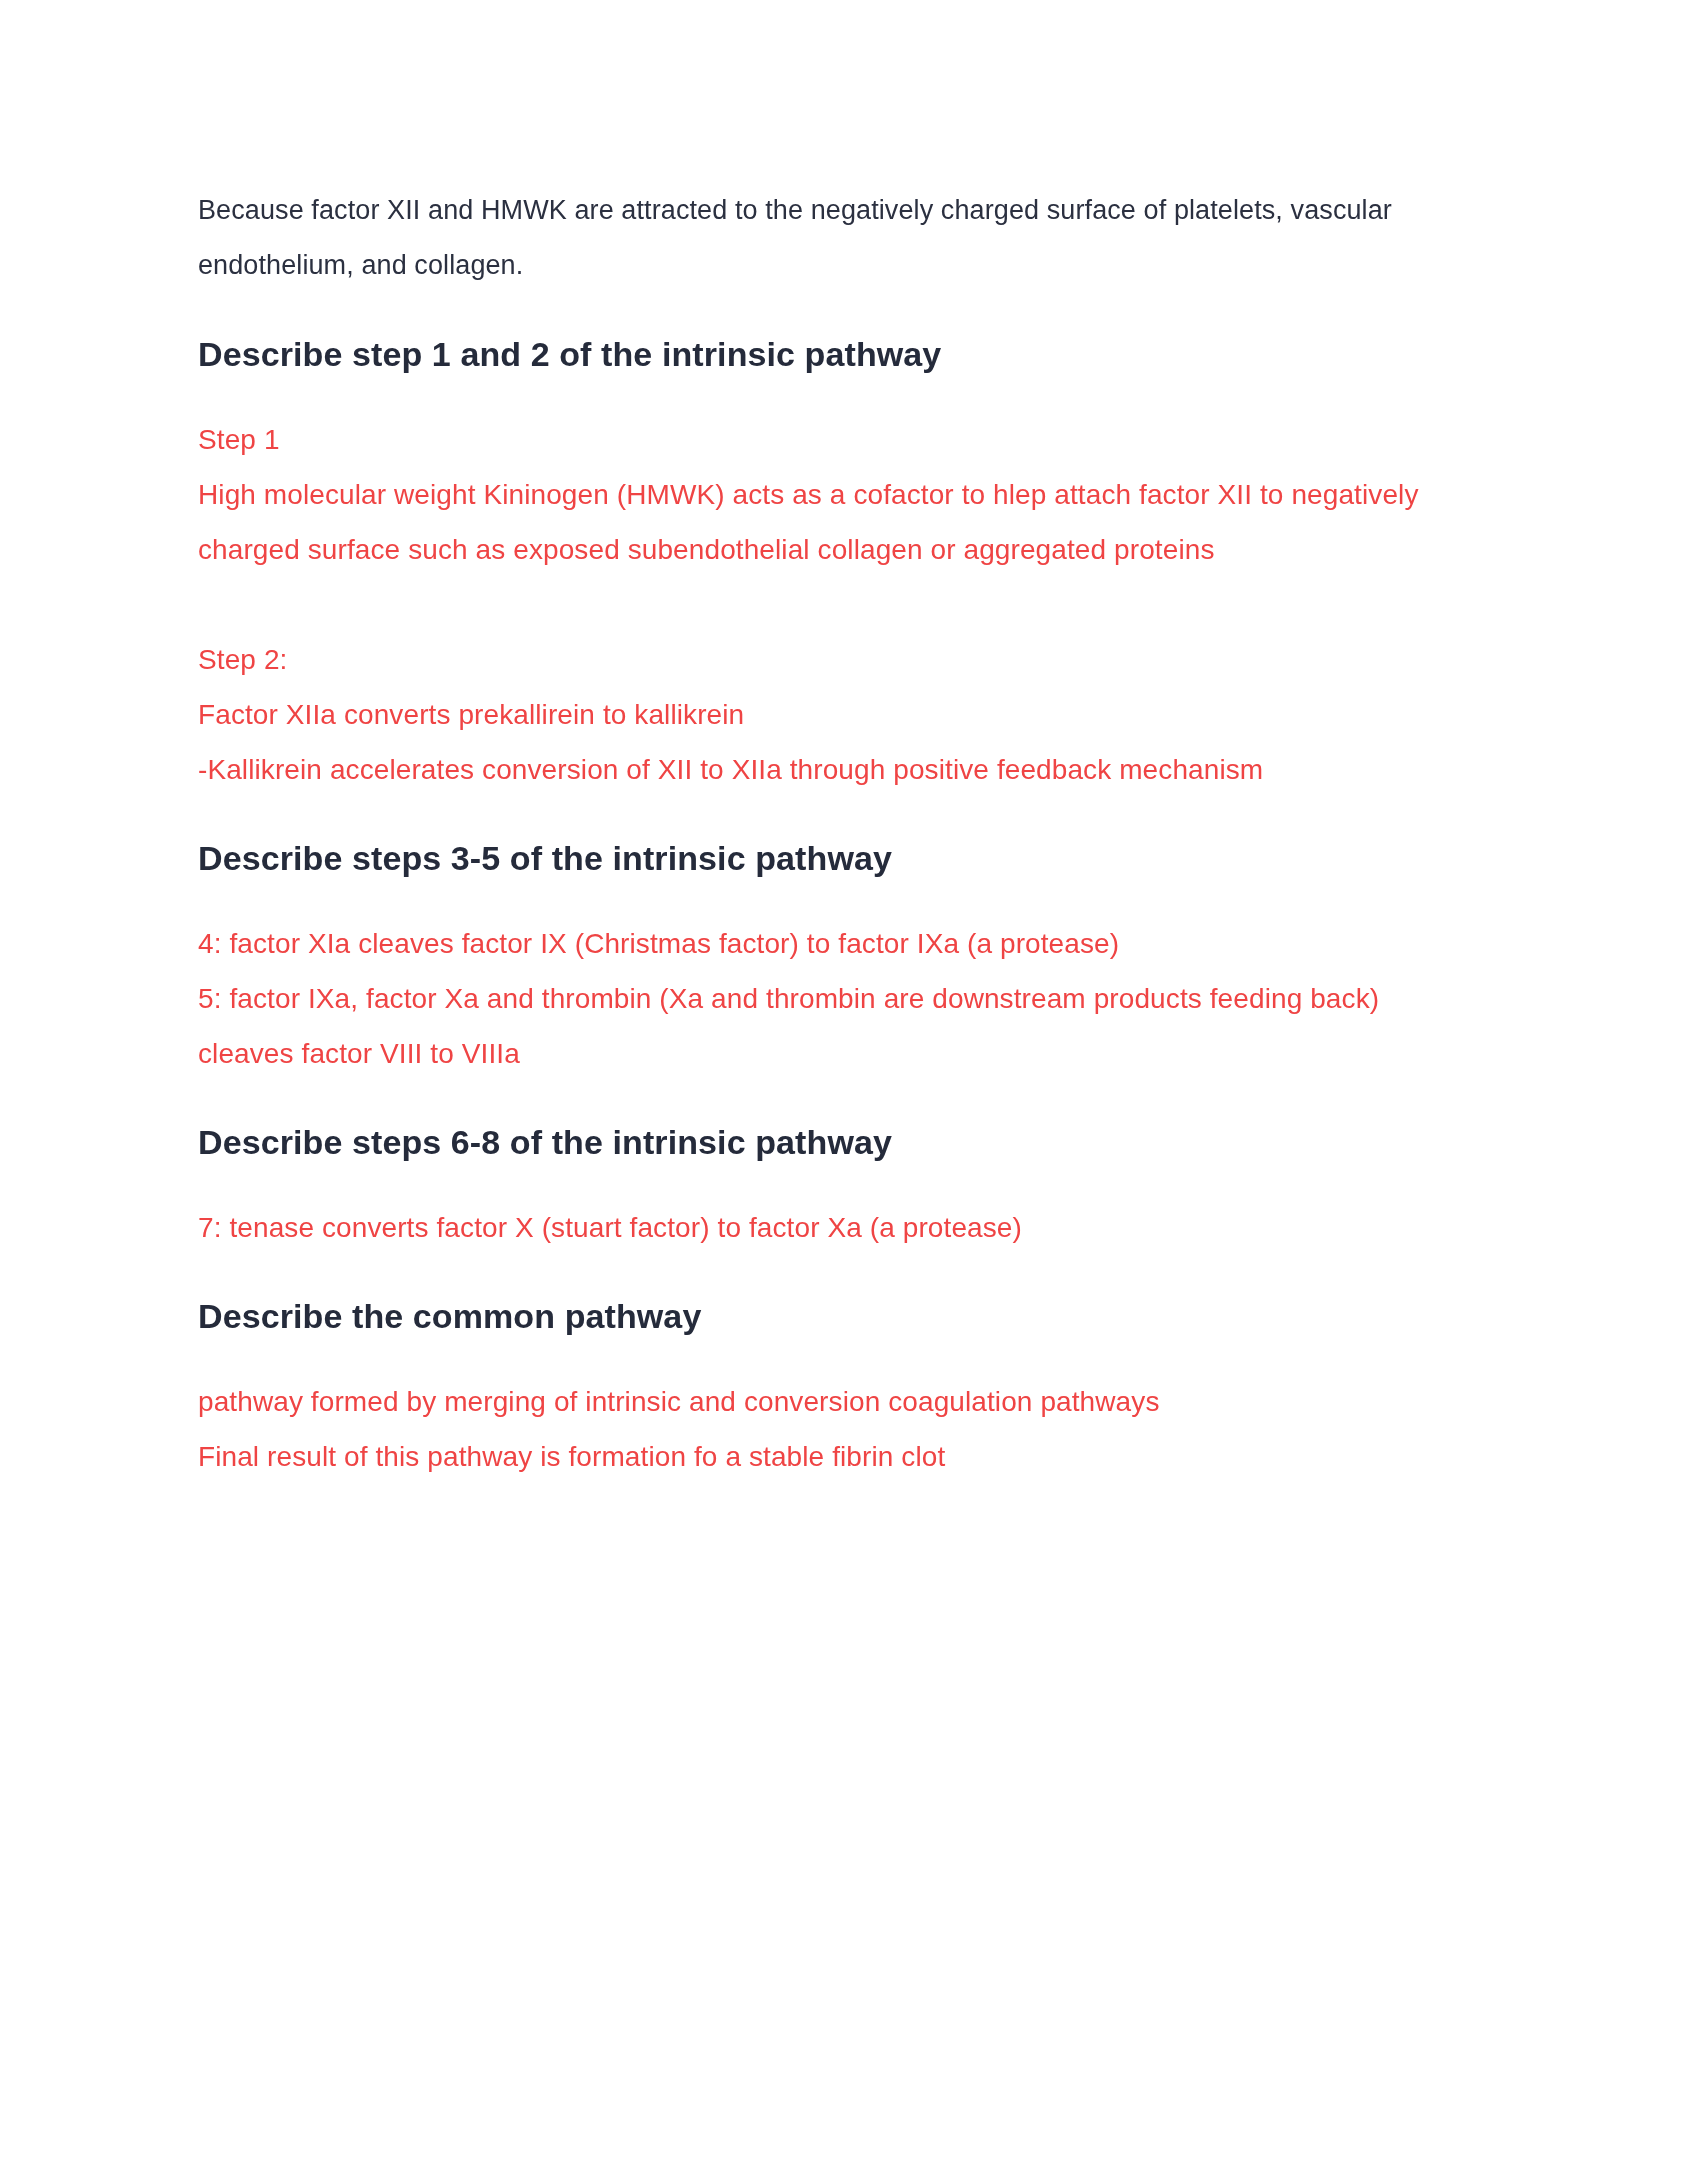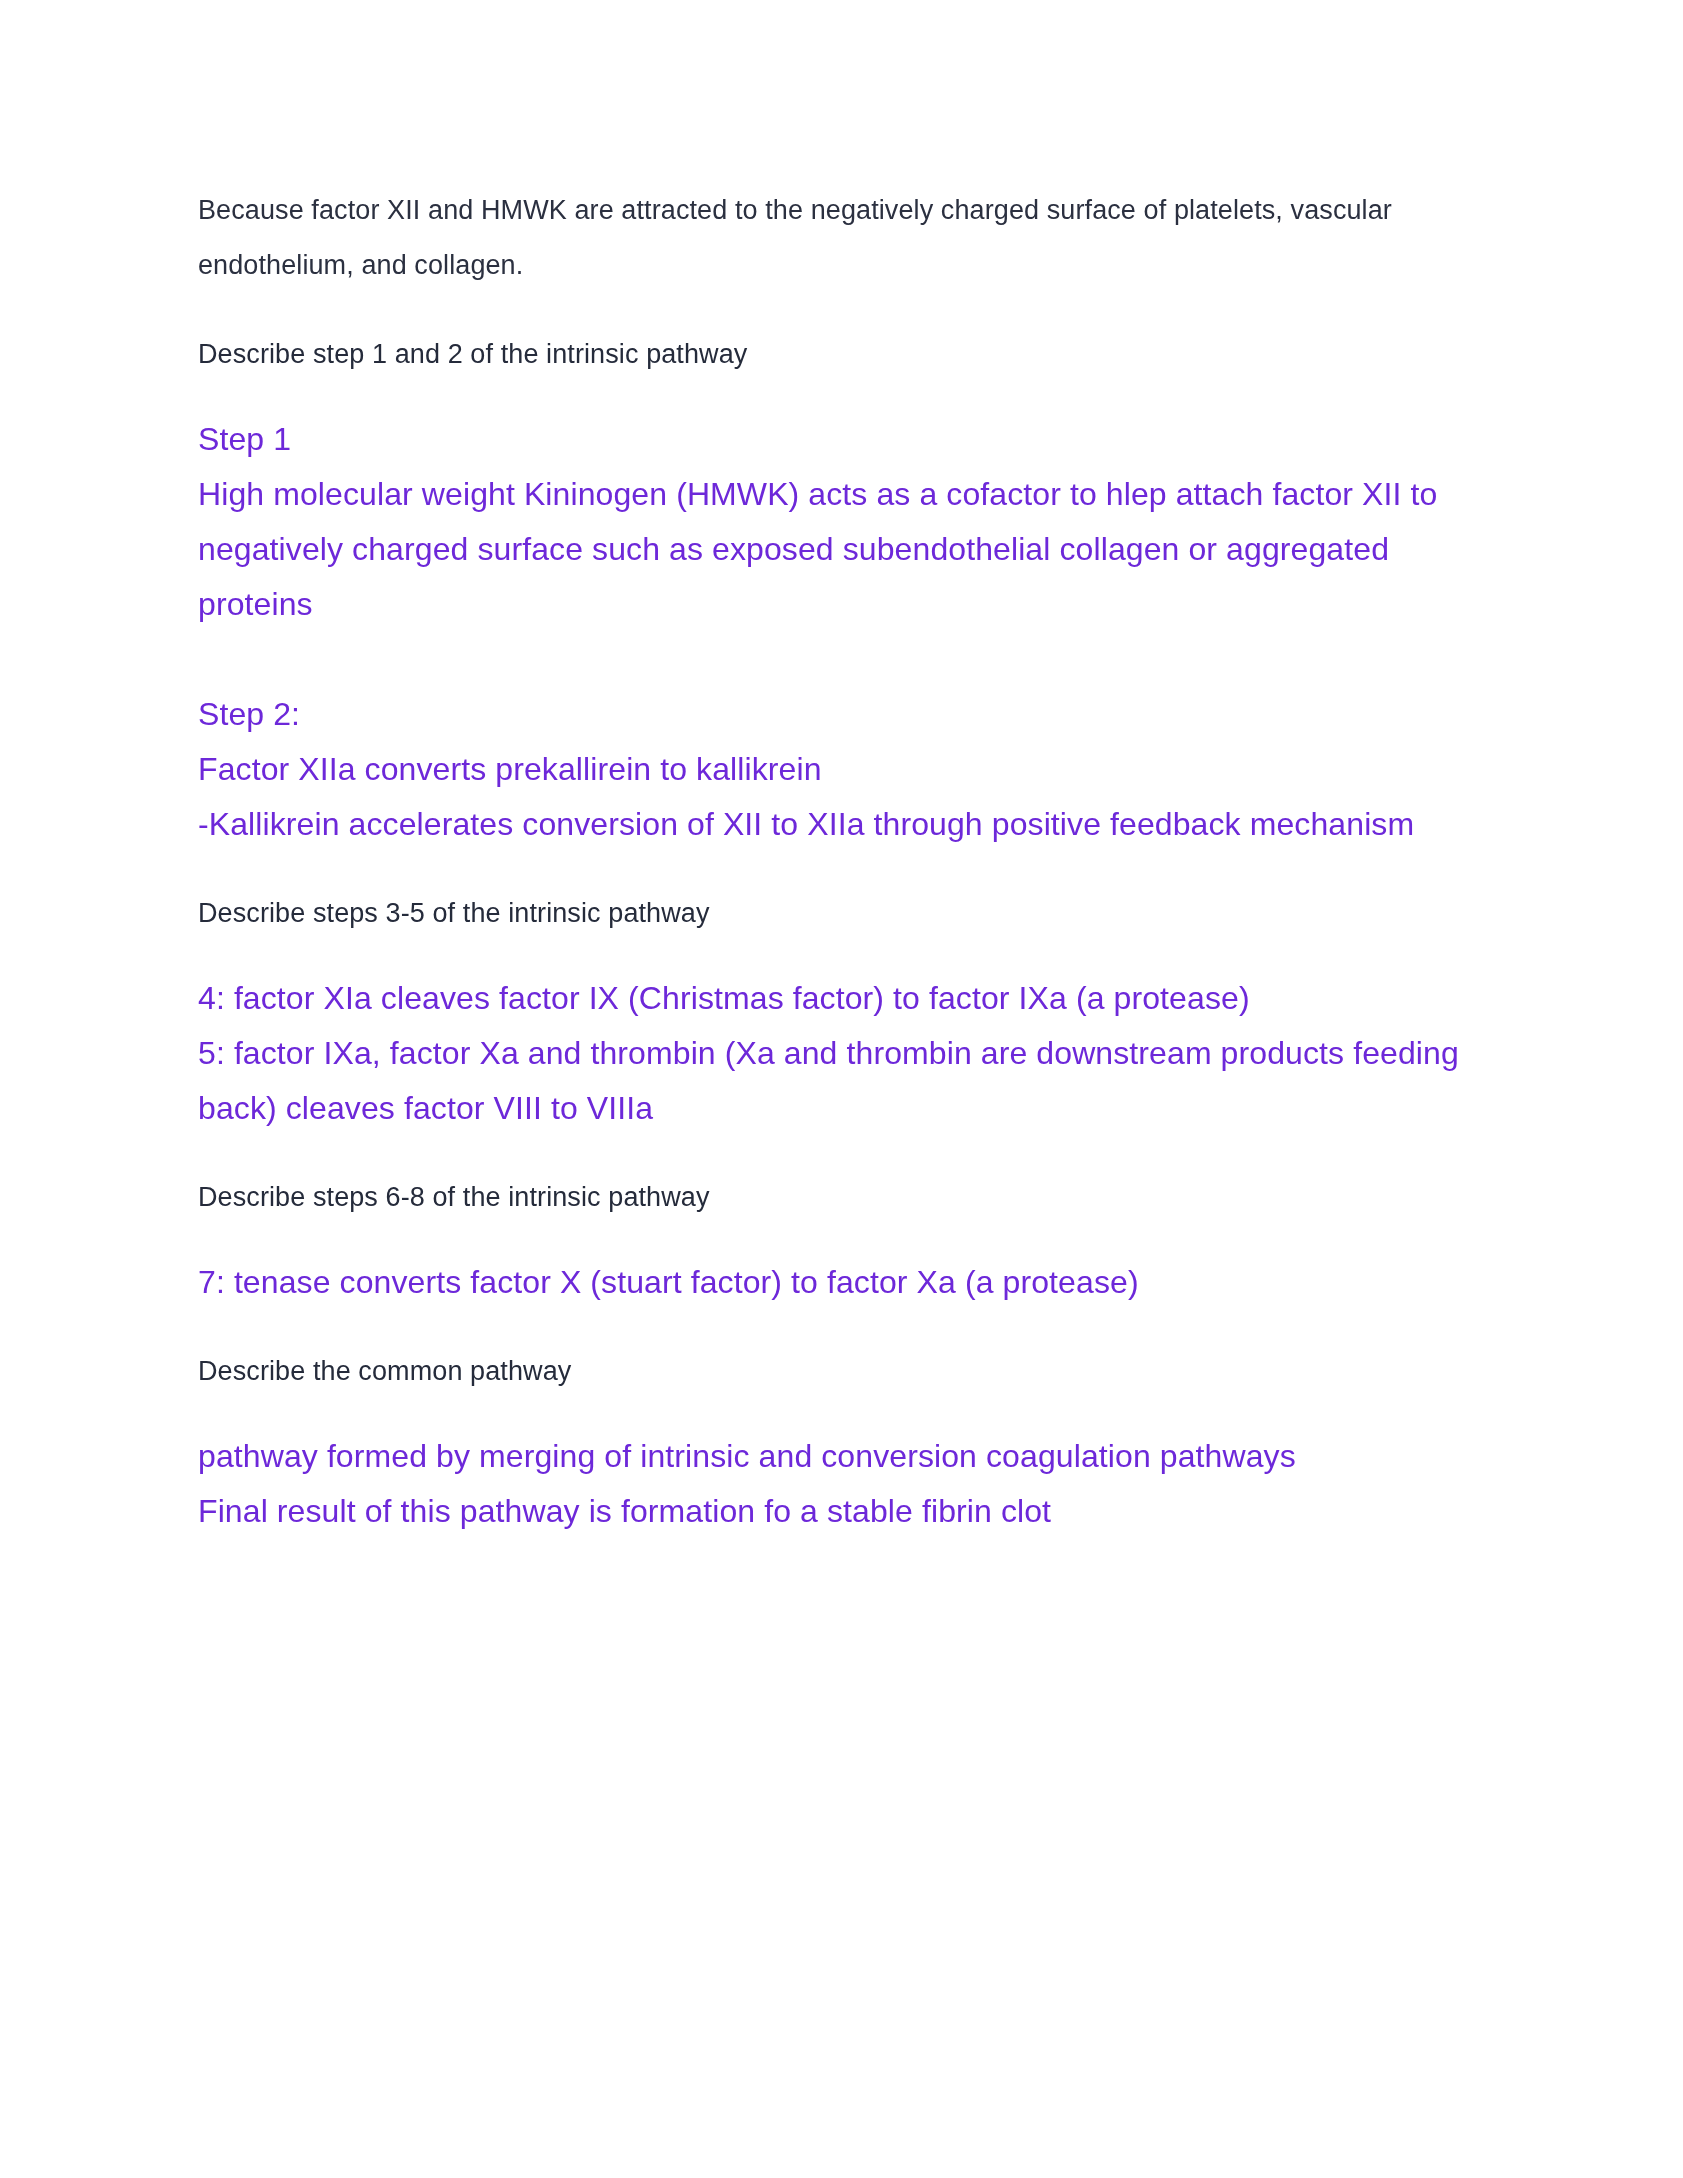--- a/index.html
+++ b/index.html
@@ -28,36 +28,36 @@
   .para {
     font-size: 27px;
     line-height: 55px;
     font-weight: 400;
     letter-spacing: 0.1px;
     margin: 0 0 34px 0;
     color: #2b3040;
     white-space: normal;
   }
   .heading {
-    font-size: 27px;
+    font-size: 34px;
     line-height: 55px;
-    font-weight: 400;
+    font-weight: 700;
     letter-spacing: 0.1px;
     margin: 0 0 30px 0;
     color: #252b3b;
   }
   .block {
     margin: 0 0 34px 0;
   }
   .block .line {
-    font-size: 32px;
+    font-size: 28px;
     line-height: 55px;
     font-weight: 400;
     letter-spacing: 0.1px;
-    color: #6d28d9;
+    color: #ef4444;
     margin: 0;
   }
   .spacer-line {
     height: 55px;
   }
 </style>
 </head>
 <body>
 
 <div class="page">

